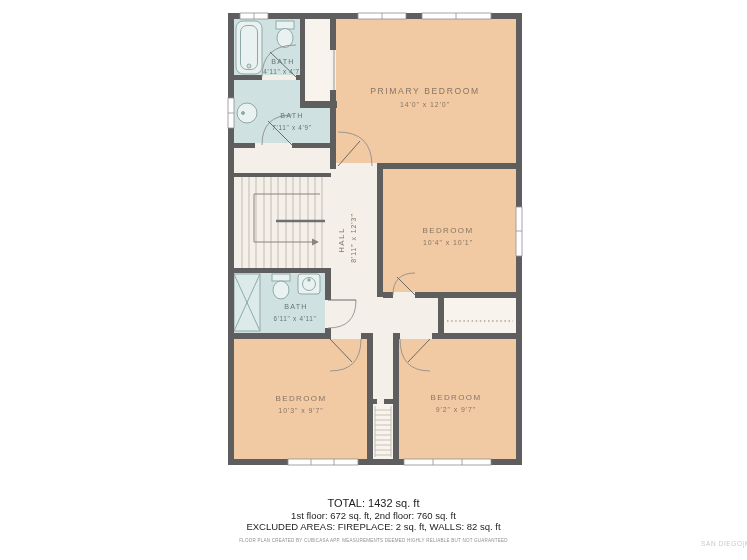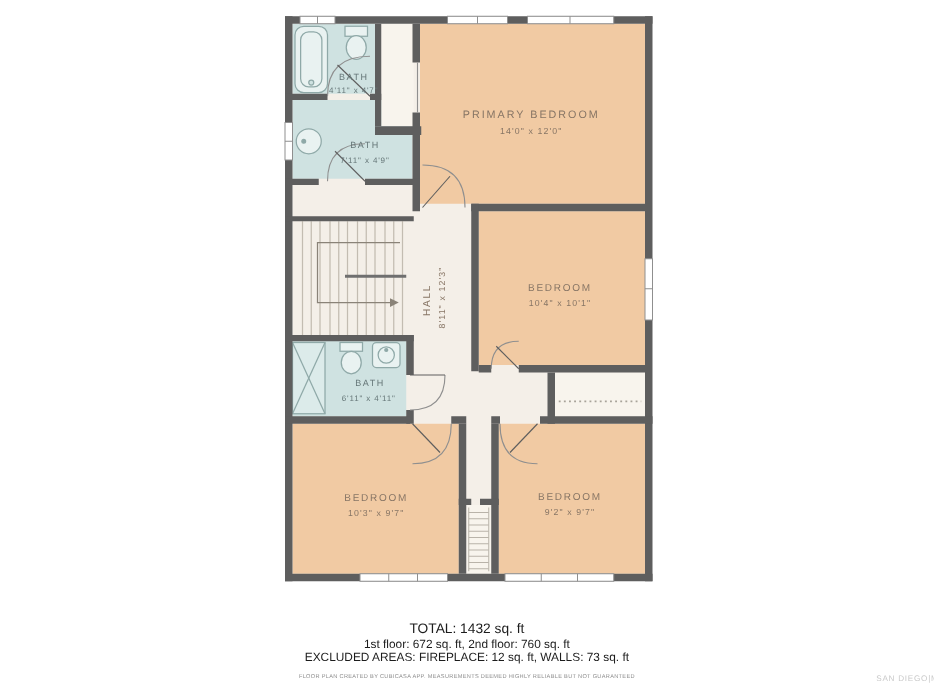--- a/index.html
+++ b/index.html
@@ -210,18 +210,18 @@
     <text x="301" y="401" class="room-name">BEDROOM</text>
     <text x="301" y="413" class="room-dims">10'3" x 9'7"</text>
     <text x="456" y="400" class="room-name">BEDROOM</text>
     <text x="456" y="412" class="room-dims">9'2" x 9'7"</text>
   </g>
 </svg>
 
   <div class="footer">
     <div class="f-total">TOTAL: 1432 sq. ft</div>
     <div class="f-line">1st floor: 672 sq. ft, 2nd floor: 760 sq. ft</div>
-    <div class="f-line">EXCLUDED AREAS: FIREPLACE: 12 sq. ft, WALLS: 73 sq. ft</div>
+    <div class="f-line">EXCLUDED AREAS: FIREPLACE: 2 sq. ft, WALLS: 82 sq. ft</div>
     <div class="f-disclaimer">FLOOR PLAN CREATED BY CUBICASA APP. MEASUREMENTS DEEMED HIGHLY RELIABLE BUT NOT GUARANTEED</div>
   </div>
 
   <div class="watermark">SAN DIEGO|MLS</div>
 </div>
 
 </body></html>

